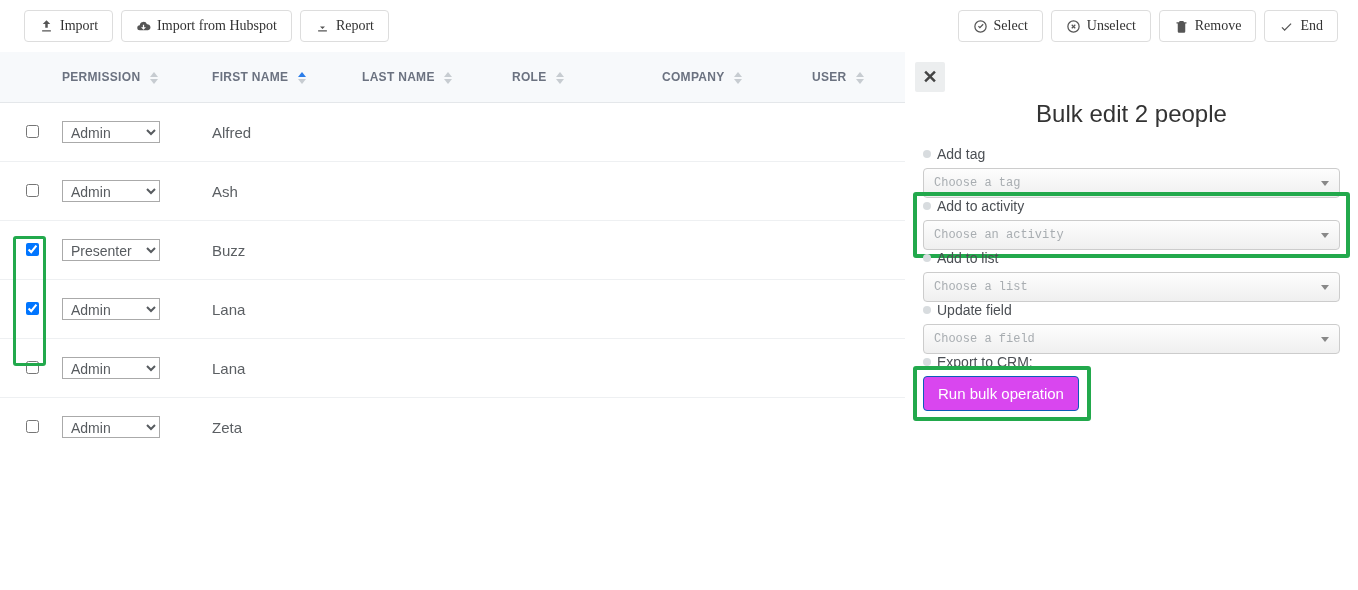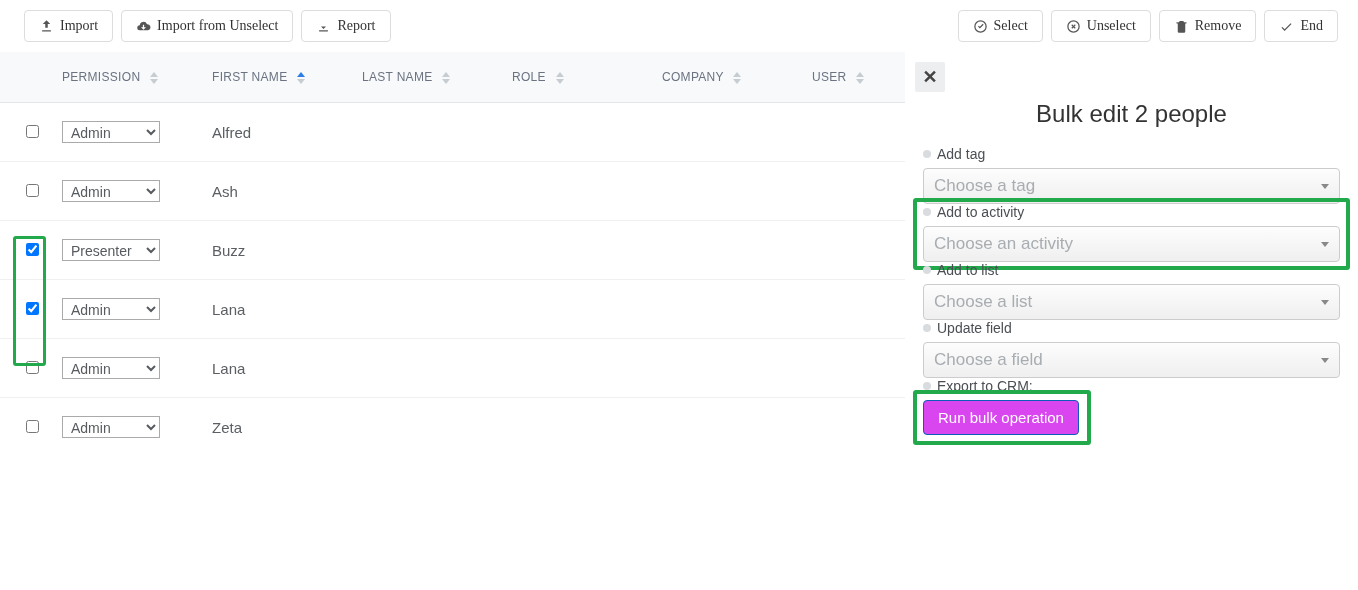--- a/index.html
+++ b/index.html
@@ -8,21 +8,21 @@
 .toolbar { display: flex; justify-content: space-between; padding: 10px 20px 10px 24px; }
 .toolbar-left, .toolbar-right { display: flex; gap: 8px; }
 .btn { border: 1px solid #ddd; background: #fff; border-radius: 4px; padding: 7px 14px; font-size: 14px; color: #333; cursor: pointer; display: inline-flex; align-items: center; gap: 6px; font-family: Liberation Serif, serif; }
 .btn svg { width: 15px; height: 15px; fill: #555; }
 
 .main { display:flex; width:100%; }
 .table-area { flex: 0 0 905px; }
 .panel-area { flex: 1; position: relative; padding: 18px 18px 18px 18px; }
 
 table { width: 100%; border-collapse: collapse; }
-thead th { background: #f7f9fb; font-size: 12px; font-weight: 400; color: #6b7280; text-align: left; padding: 18px 10px 18px 10px; letter-spacing: 0.3px; }
+thead th { background: #f7f9fb; font-size: 12px; font-weight: 700; color: #6b7280; text-align: left; padding: 18px 10px 18px 10px; letter-spacing: 0.3px; }
 thead th.chk-col { width: 52px; padding-left: 26px; }
 thead th.perm-col { width: 150px; }
 thead th.fn-col { width: 150px; }
 thead th.ln-col { width: 150px; }
 thead th.role-col { width: 150px; }
 thead th.company-col { width: 150px; }
 thead th.user-col { }
 .sort { display:inline-flex; flex-direction:column; margin-left:6px; line-height:6px; vertical-align:middle; }
 .sort .up, .sort .down { width:0; height:0; border-left:4px solid transparent; border-right:4px solid transparent; }
 .sort .up { border-bottom:5px solid #c7ccd1; margin-bottom:2px;}
@@ -36,42 +36,42 @@
 .perm-select { border:1px solid #aaa; font-size:14px; color:#575b5f; padding:2px 4px; width:98px; height:22px; background:#fff; }
 input[type=checkbox]{ width:13px; height:13px; }
 
 .hl { position:absolute; border:3px solid #22a94c; border-radius:3px; pointer-events:none; }
 
 .close-btn { position:absolute; top:10px; left:10px; width:30px; height:30px; background:#eceeef; border:none; font-size:18px; font-weight:bold; color:#444; cursor:pointer; display:flex; align-items:center; justify-content:center; border-radius:2px;}
 .panel-title { font-size:24px; font-weight:400; text-align:center; color:#333; margin: 30px 0 18px 0; }
 .field-group { position:relative; }
 .field-label { font-size:14px; color:#4b4f54; margin-bottom:6px; display:flex; align-items:center; gap:6px; }
 .radio-dot { width:8px; height:8px; border-radius:50%; background:#d8dcdf; display:inline-block; }
-.dropdown { width:100%; border:1px solid #ccc; border-radius:4px; background: linear-gradient(#fdfdfd, #efefef); padding: 7px 10px; font-size:17px; color:#a8adb1; display:flex; justify-content:space-between; align-items:center; cursor:pointer; }
+.dropdown { width:100%; border:1px solid #ccc; border-radius:4px; background: linear-gradient(#fdfdfd, #efefef); padding: 7px 10px; font-size:12px; color:#a8adb1; display:flex; justify-content:space-between; align-items:center; cursor:pointer;font-family:Liberation Mono, monospace; }
 .dropdown .caret { width:0; height:0; border-left:4px solid transparent; border-right:4px solid transparent; border-top:5px solid #888; }
 .run-btn { background:#d946ef; color:#fff; border:1px solid #0b5db9; border-radius:4px; padding:8px 14px; font-size:15px; cursor:pointer; }
 
 .panel-hl { border:4px solid #22a94c; border-radius:3px; position:absolute; pointer-events:none; }
 </style>
 </head>
 <body>
 
 <div class="toolbar">
   <div class="toolbar-left">
     <button class="btn">
       <svg viewBox="0 0 24 24">
           <path d="M5 20h14v-2H5v2zM12 2L6 8h4v6h4V8h4l-6-6z"></path>
         </svg>
       <span>Import</span>
     </button>
     <button class="btn">
       <svg viewBox="0 0 24 24">
           <path d="M19 18H6a4 4 0 010-8 6 6 0 0111.6-1.5A4.5 4.5 0 0119 18zM12 17l4-4h-3V9h-2v4H8l4 4z"></path>
         </svg>
-      <span>Import from Unselect</span>
+      <span>Import from Hubspot</span>
     </button>
     <button class="btn">
       <svg viewBox="0 0 24 24">
           <path d="M5 20h14v-2H5v2zM12 2v10H8l4 4 4-4h-4V2h0z"></path>
         </svg>
       <span>Report</span>
     </button>
   </div>
   <div class="toolbar-right">
     <button class="btn">

